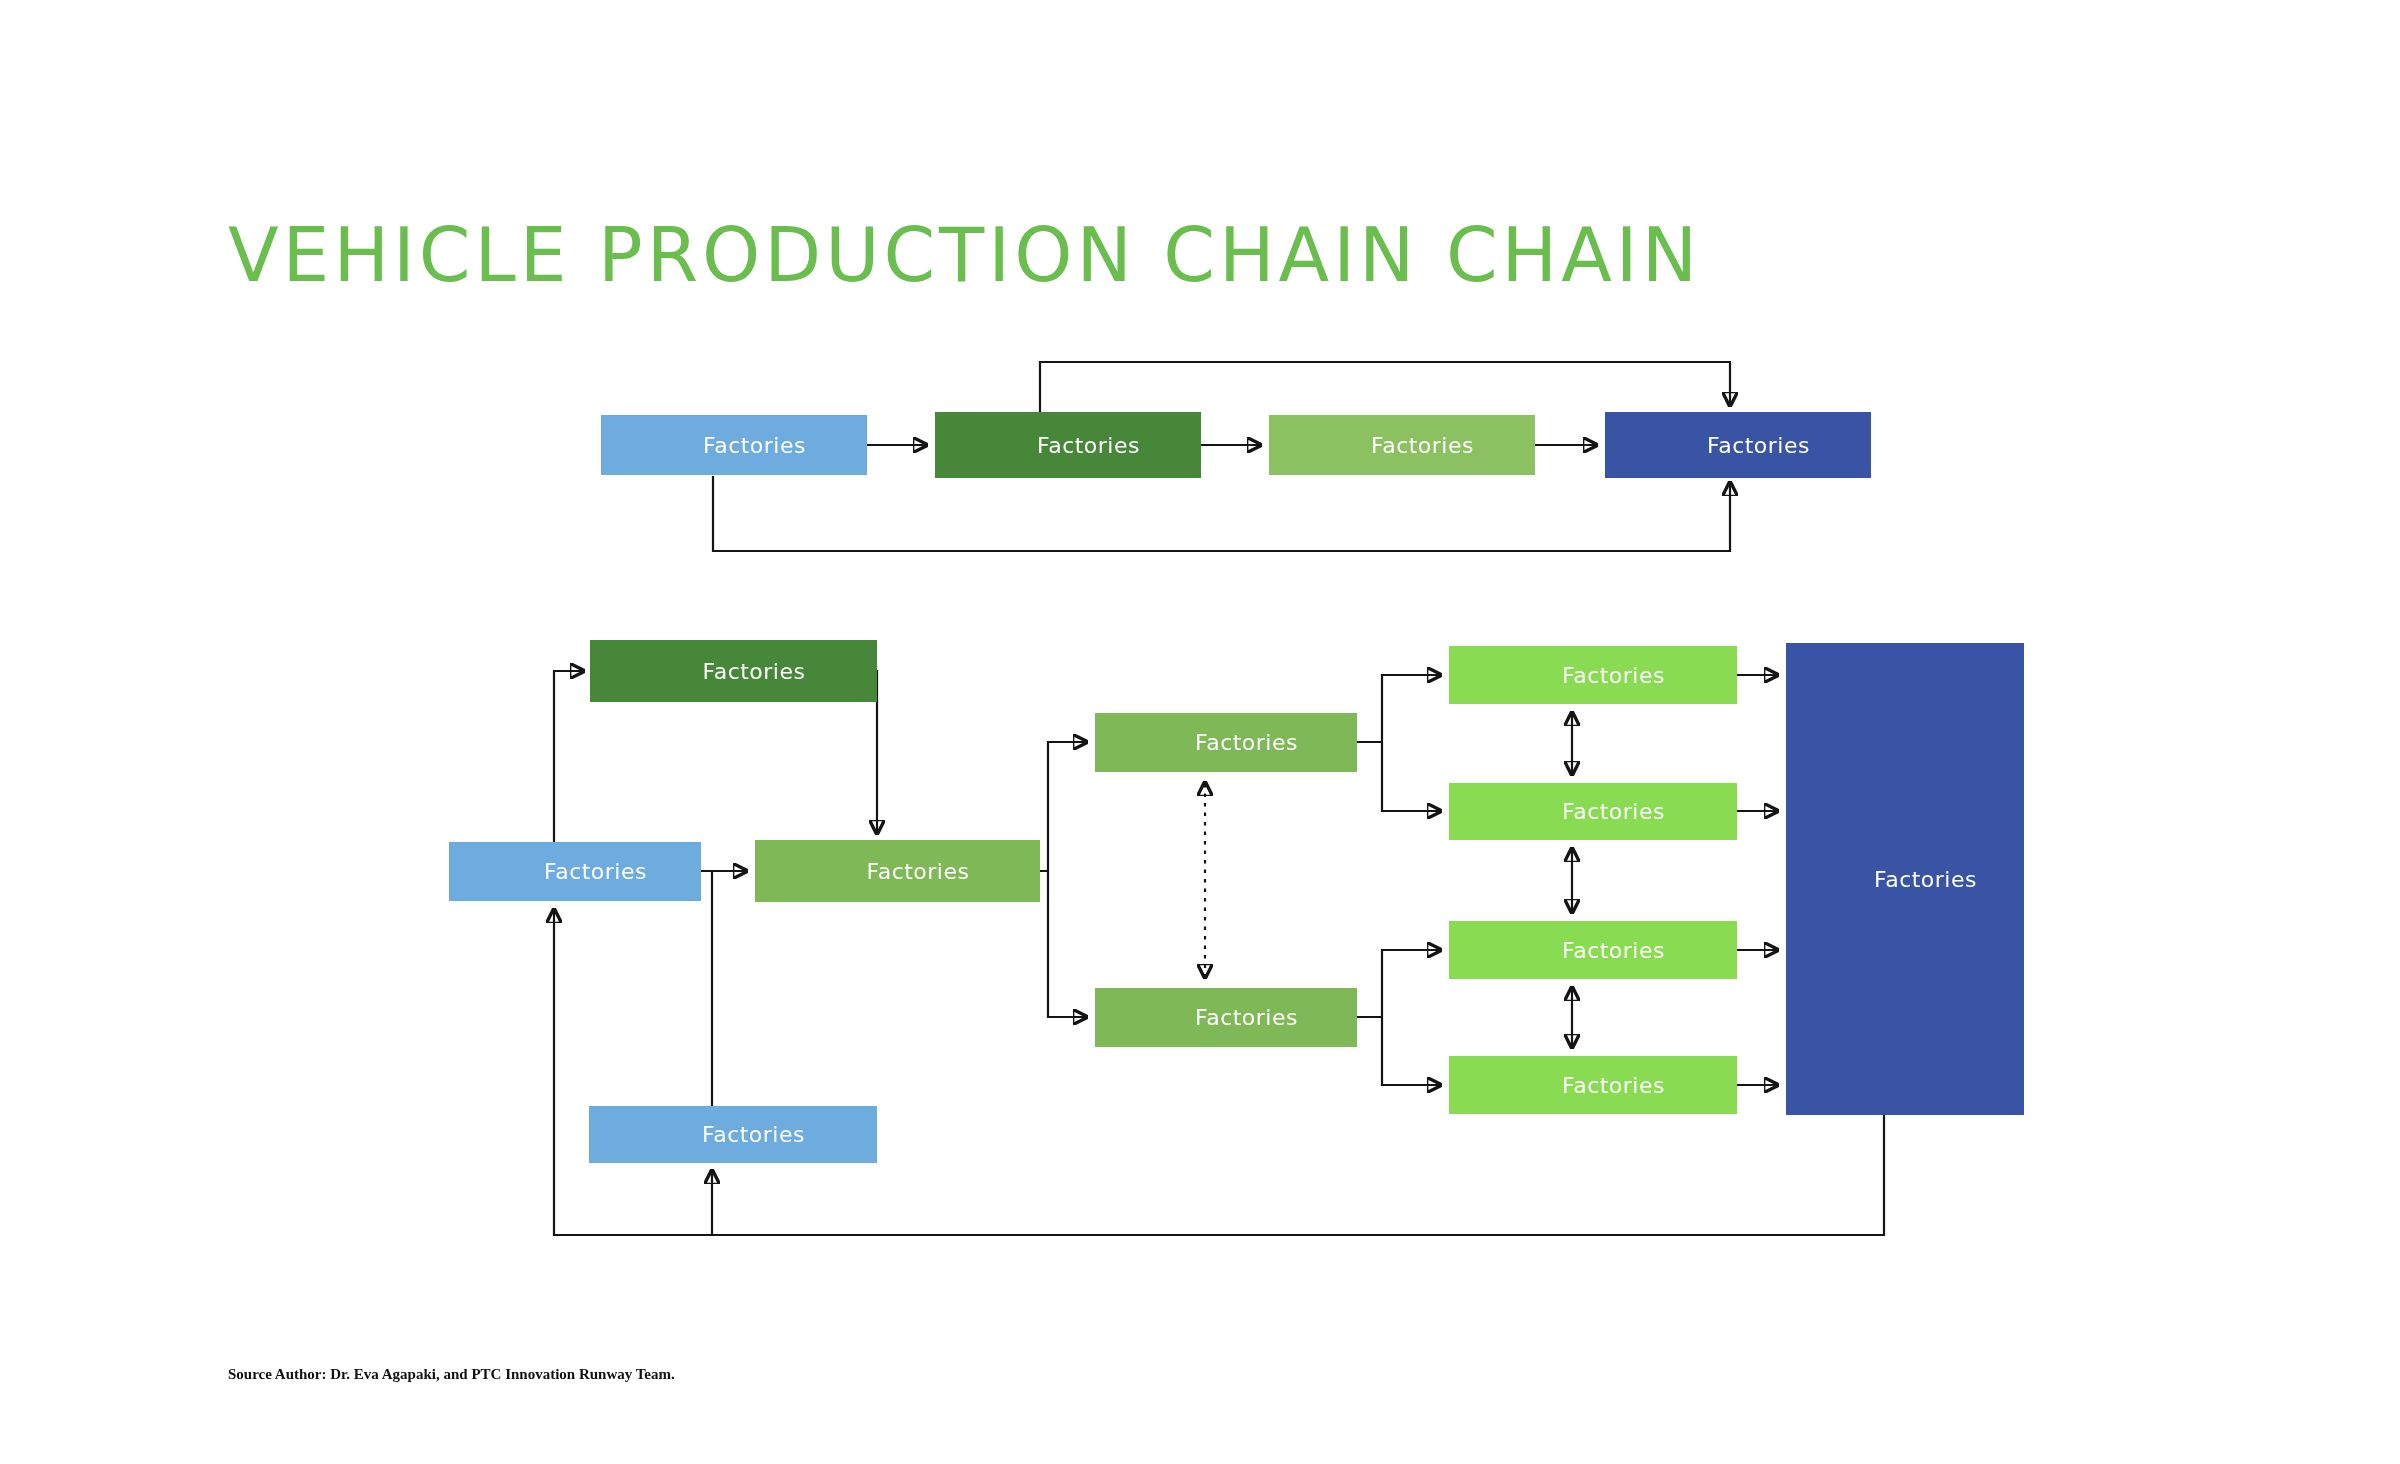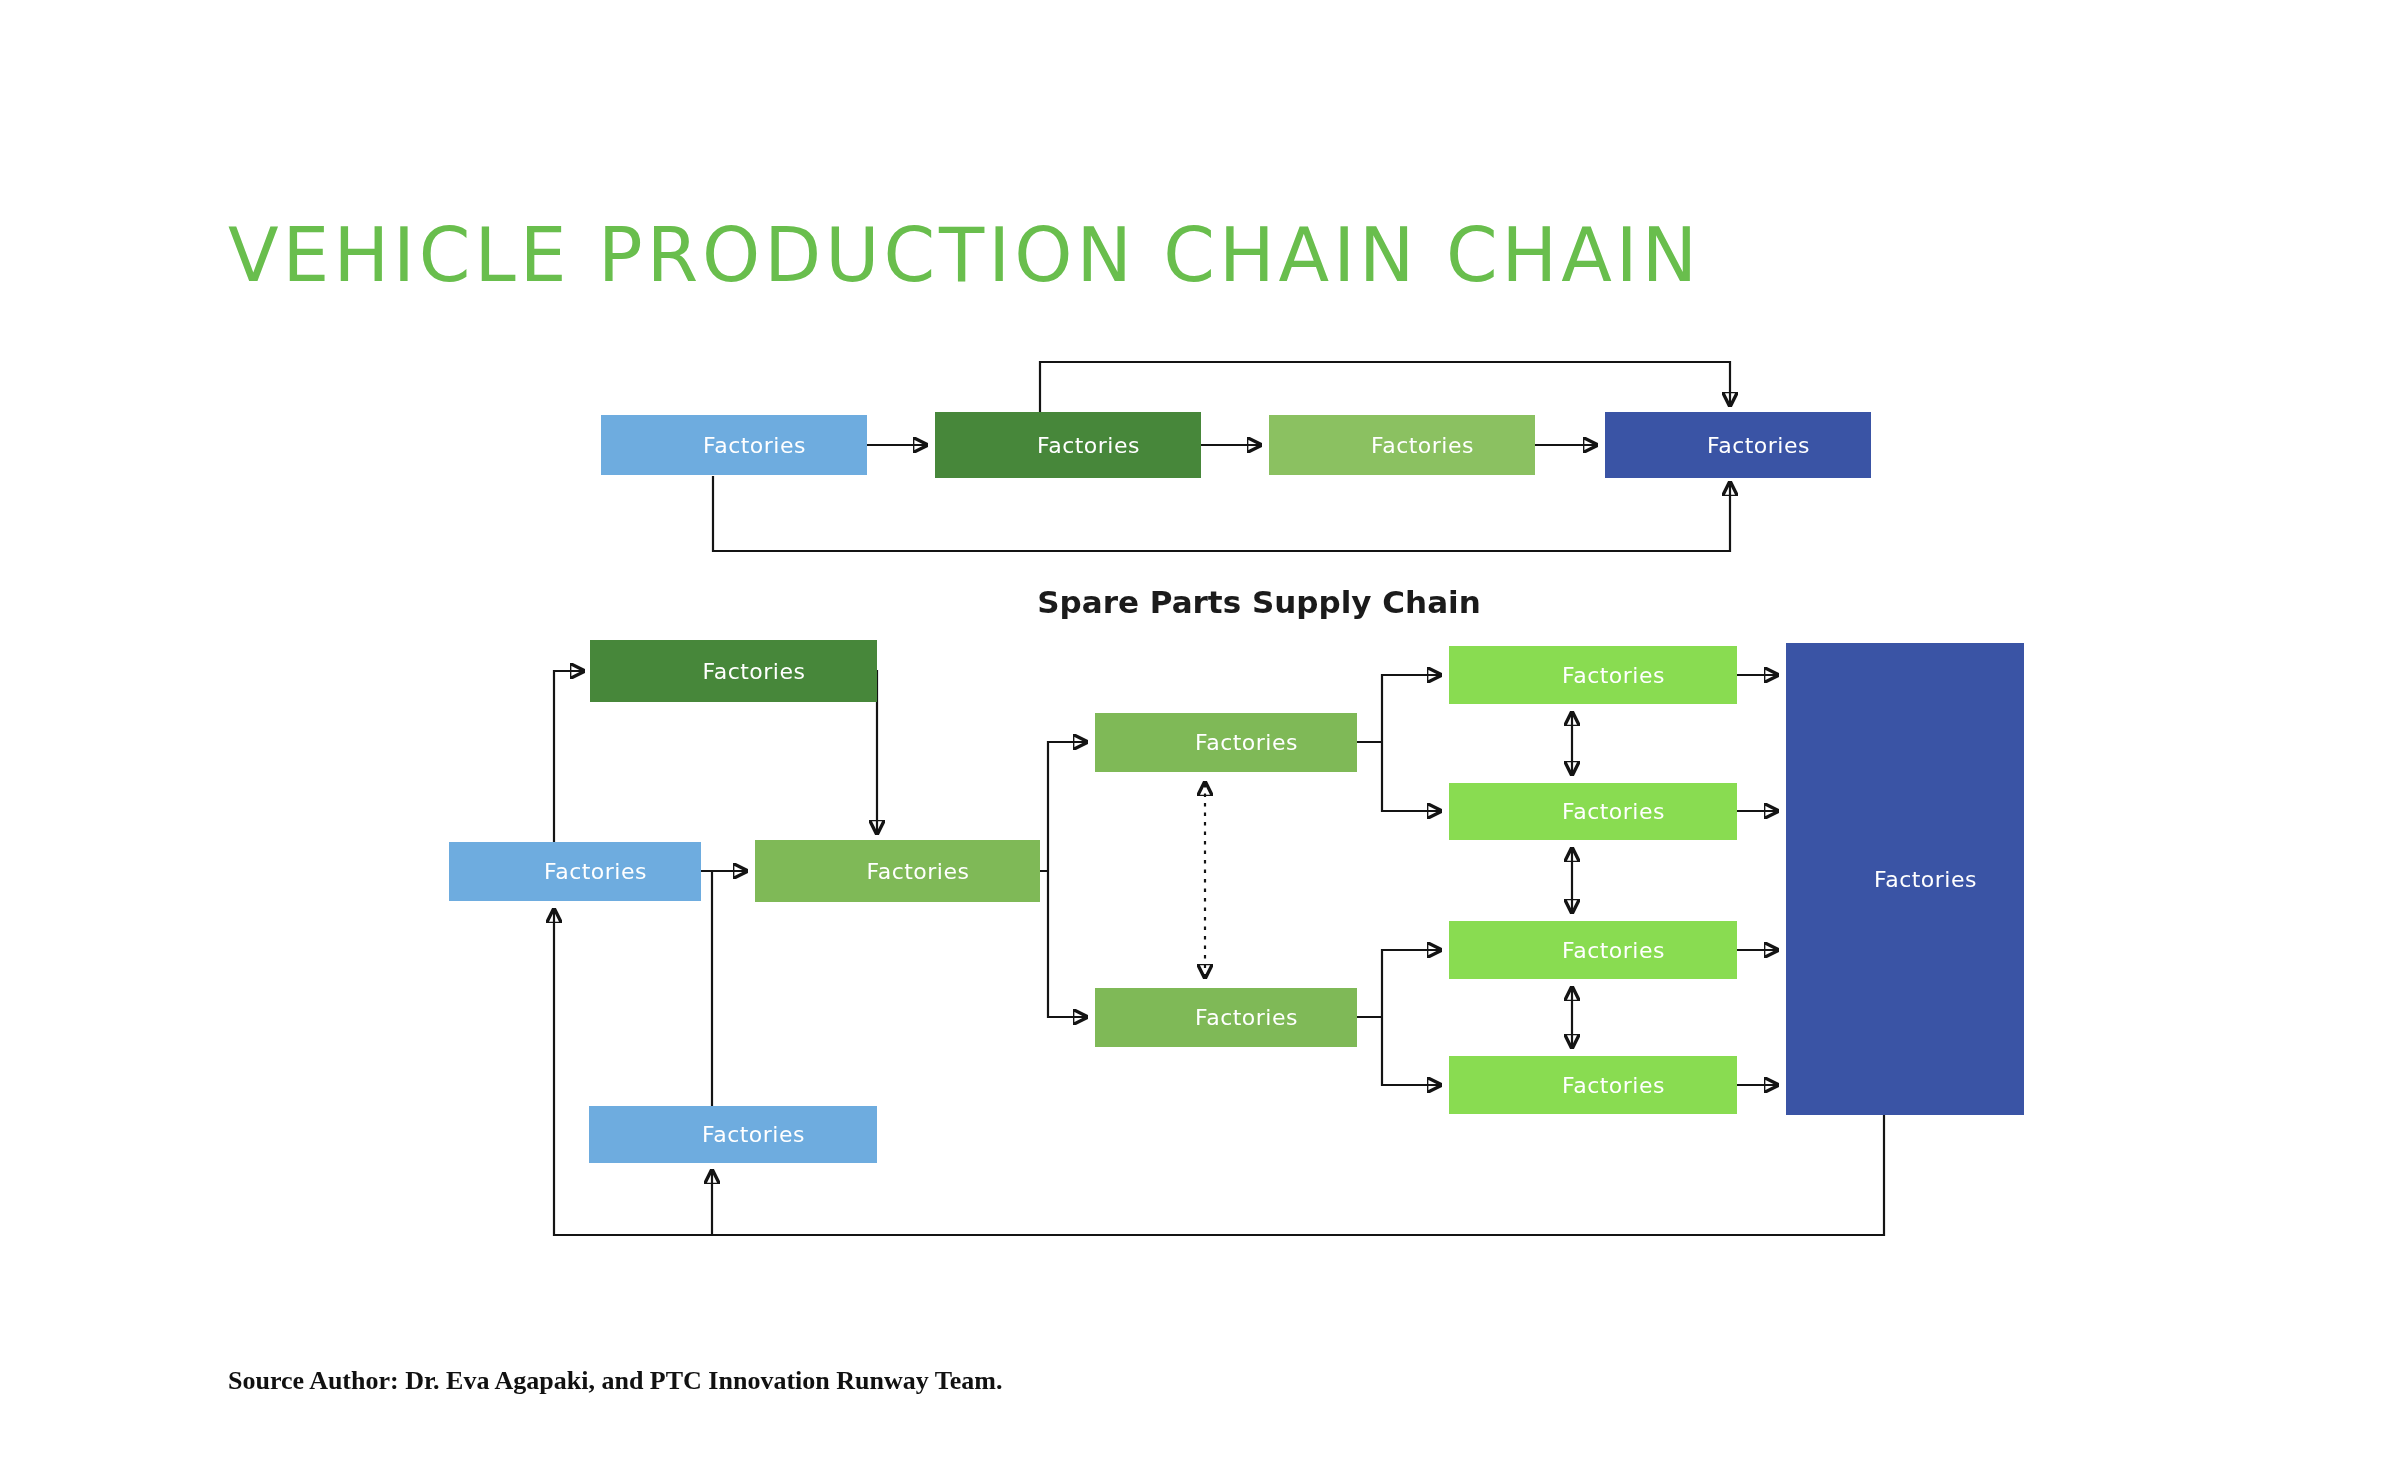--- a/index.html
+++ b/index.html
@@ -56,21 +56,21 @@
     fill: none;
     stroke: #141414;
     stroke-width: 2.2;
   }
   #source-note {
     position: absolute;
     left: 228px;
     top: 1366px;
     font-family: "Liberation Serif", "DejaVu Serif", serif;
     font-weight: 700;
-    font-size: 26px;
+    font-size: 15px;
     color: #111111;
     white-space: nowrap;
   }
 </style>
 </head>
 <body>
 
 <div id="canvas">
 
   <div id="title">VEHICLE PRODUCTION CHAIN CHAIN</div>
@@ -119,21 +119,20 @@
 
     <path d="M1884 1115 L1884 1235 L554 1235 L554 911" marker-end="url(#arrow)"></path>
     <path d="M712 1235 L712 1172" marker-end="url(#arrow)"></path>
   </svg>
 
   <div class="box c-lightblue" style="left:601px; top:415px; width:225px; height:60px;">Factories</div>
   <div class="box c-darkgreen" style="left:935px; top:412px; width:225px; height:66px;">Factories</div>
   <div class="box c-topgreen" style="left:1269px; top:415px; width:225px; height:60px;">Factories</div>
   <div class="box c-darkblue" style="left:1605px; top:412px; width:225px; height:66px;">Factories</div>
 
-  <div id="subtitle">Spare Parts Supply Chain</div>
 
   <div class="box c-darkgreen" style="left:590px; top:640px; width:246px; height:62px;">Factories</div>
   <div class="box c-lightblue" style="left:449px; top:842px; width:211px; height:59px;">Factories</div>
   <div class="box c-medgreen" style="left:755px; top:840px; width:244px; height:62px;">Factories</div>
   <div class="box c-medgreen" style="left:1095px; top:713px; width:221px; height:59px;">Factories</div>
   <div class="box c-medgreen" style="left:1095px; top:988px; width:221px; height:59px;">Factories</div>
   <div class="box c-brightgreen" style="left:1449px; top:646px; width:247px; height:58px;">Factories</div>
   <div class="box c-brightgreen" style="left:1449px; top:783px; width:247px; height:57px;">Factories</div>
   <div class="box c-brightgreen" style="left:1449px; top:921px; width:247px; height:58px;">Factories</div>
   <div class="box c-brightgreen" style="left:1449px; top:1056px; width:247px; height:58px;">Factories</div>

